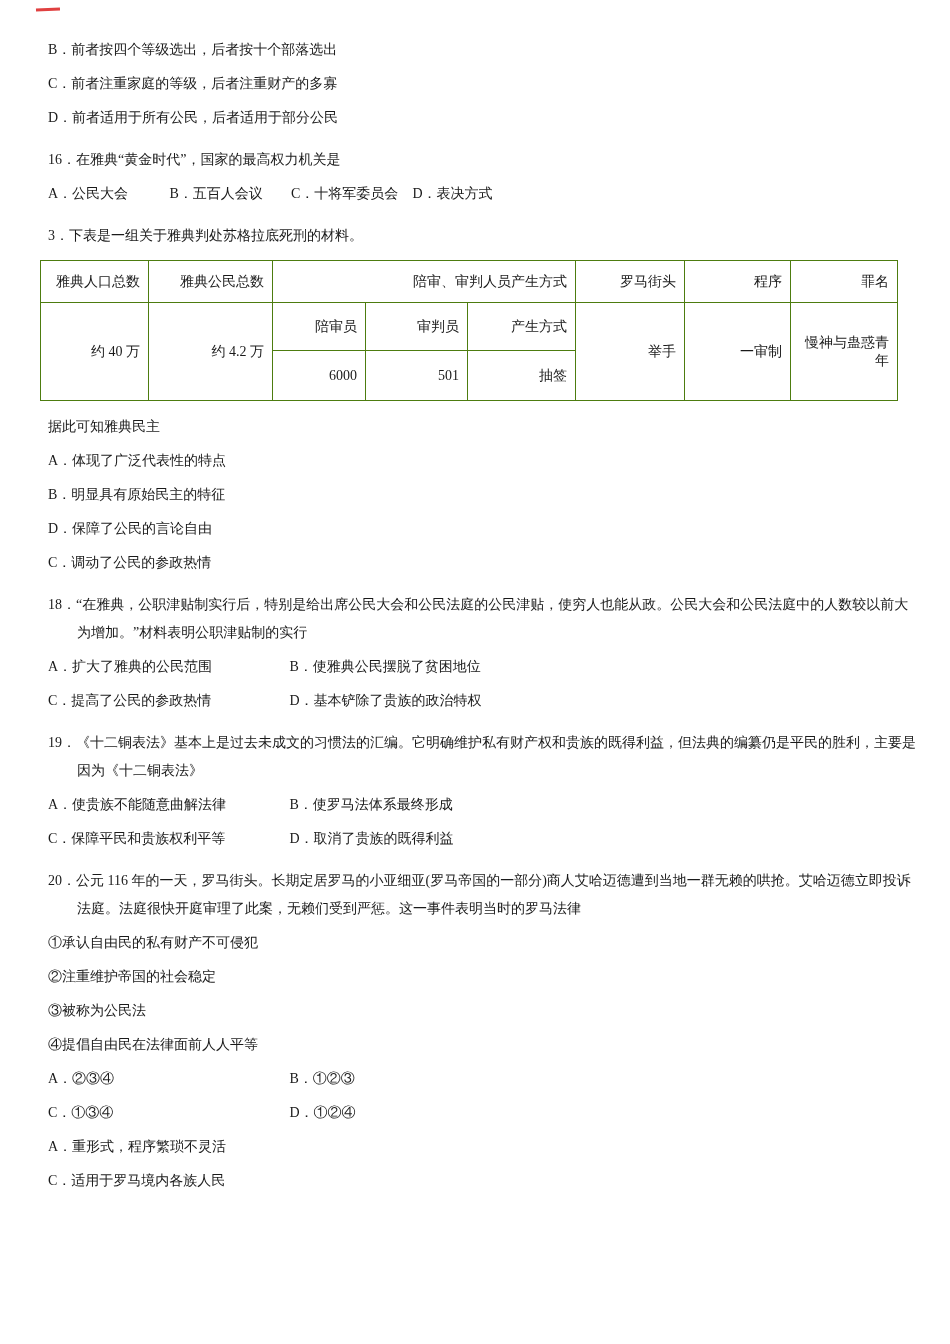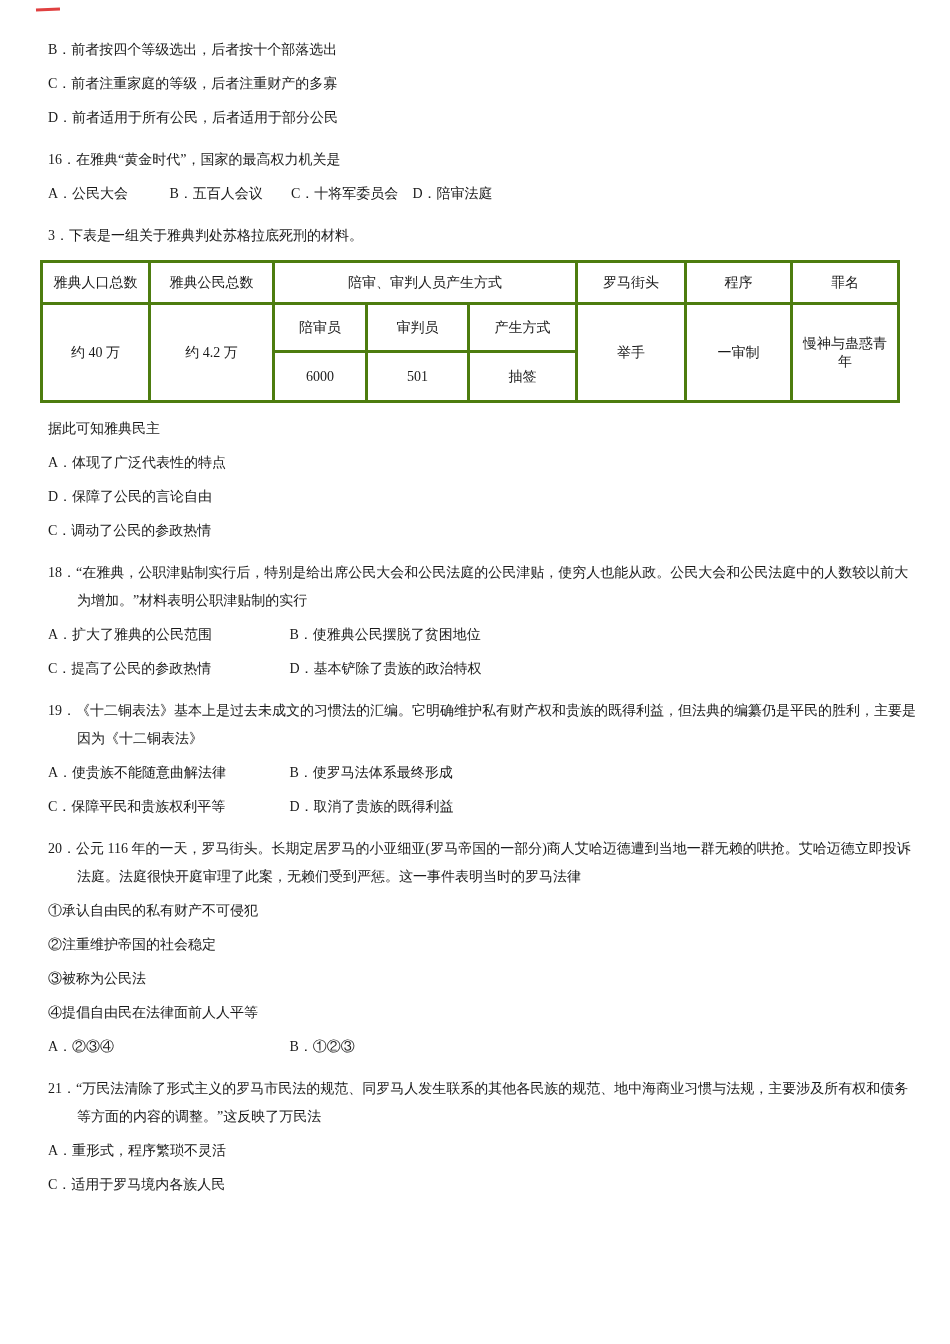--- a/index.html
+++ b/index.html
@@ -29,25 +29,25 @@
   .hang { padding-left: 29px; text-indent: -29px; }
   .opt-col { display: inline-block; width: 238px; }
   .opt-q16 { display: inline-block; width: 118px; }
   table.trial {
     border-collapse: collapse;
     table-layout: fixed;
     width: 857px;
     margin-top: 10px;
   }
   table.trial td {
-    border: 3px solid #4d7c0f;
+    border: 1px solid #4d7c0f;
     padding: 4px 8px;
     vertical-align: middle;
     line-height: 18px;
-    text-align: center;
+    text-align: right;
     overflow: hidden;
   }
   tr.r1 { height: 42px; }
   tr.r2 { height: 48px; }
   tr.r3 { height: 50px; }
   .followup { margin-top: 12px; }
 </style>
 </head>
 <body>
 
@@ -57,21 +57,21 @@
 
   <div class="line">B．前者按四个等级选出，后者按十个部落选出</div>
   <div class="line">C．前者注重家庭的等级，后者注重财产的多寡</div>
   <div class="line">D．前者适用于所有公民，后者适用于部分公民</div>
 
   <div class="line qgap">16．在雅典“黄金时代”，国家的最高权力机关是</div>
   <div class="line">
     <span class="opt-q16">A．公民大会</span>
     <span class="opt-q16">B．五百人会议</span>
     <span class="opt-q16">C．十将军委员会</span>
-    <span>D．陪审法庭</span>
+    <span>D．表决方式</span>
   </div>
 
   <div class="line qgap">3．下表是一组关于雅典判处苏格拉底死刑的材料。</div>
 
   <table class="trial">
     <colgroup>
       <col style="width:108px">
         <col style="width:124px">
         <col style="width:93px">
         <col style="width:102px">
@@ -102,20 +102,21 @@
     <tr class="r3">
       <td>6000</td>
       <td>501</td>
       <td>抽签</td>
     </tr>
   </tbody>
     </table>
 
   <div class="line followup">据此可知雅典民主</div>
   <div class="line">A．体现了广泛代表性的特点</div>
+  <div class="line">B．明显具有原始民主的特征</div>
   <div class="line">D．保障了公民的言论自由</div>
   <div class="line">C．调动了公民的参政热情</div>
 
   <div class="line qgap hang">18．“在雅典，公职津贴制实行后，特别是给出席公民大会和公民法庭的公民津贴，使穷人也能从政。公民大会和公民法庭中的人数较以前大为增加。”材料表明公职津贴制的实行</div>
   <div class="line">
     <span class="opt-col">A．扩大了雅典的公民范围</span>
     <span>B．使雅典公民摆脱了贫困地位</span>
   </div>
   <div class="line">
     <span class="opt-col">C．提高了公民的参政热情</span>
@@ -134,18 +135,21 @@
 
   <div class="line qgap hang">20．公元 116 年的一天，罗马街头。长期定居罗马的小亚细亚(罗马帝国的一部分)商人艾哈迈德遭到当地一群无赖的哄抢。艾哈迈德立即投诉法庭。法庭很快开庭审理了此案，无赖们受到严惩。这一事件表明当时的罗马法律</div>
   <div class="line">①承认自由民的私有财产不可侵犯</div>
   <div class="line">②注重维护帝国的社会稳定</div>
   <div class="line">③被称为公民法</div>
   <div class="line">④提倡自由民在法律面前人人平等</div>
   <div class="line">
     <span class="opt-col">A．②③④</span>
     <span>B．①②③</span>
   </div>
+  <div class="line">
+    <span class="opt-col">C．①③④</span>
+    <span>D．①②④</span>
+  </div>
 
-  <div class="line qgap hang">21．“万民法清除了形式主义的罗马市民法的规范、同罗马人发生联系的其他各民族的规范、地中海商业习惯与法规，主要涉及所有权和债务等方面的内容的调整。”这反映了万民法</div>
   <div class="line">A．重形式，程序繁琐不灵活</div>
   <div class="line">C．适用于罗马境内各族人民</div>
 
 </div>
 
 </body></html>

